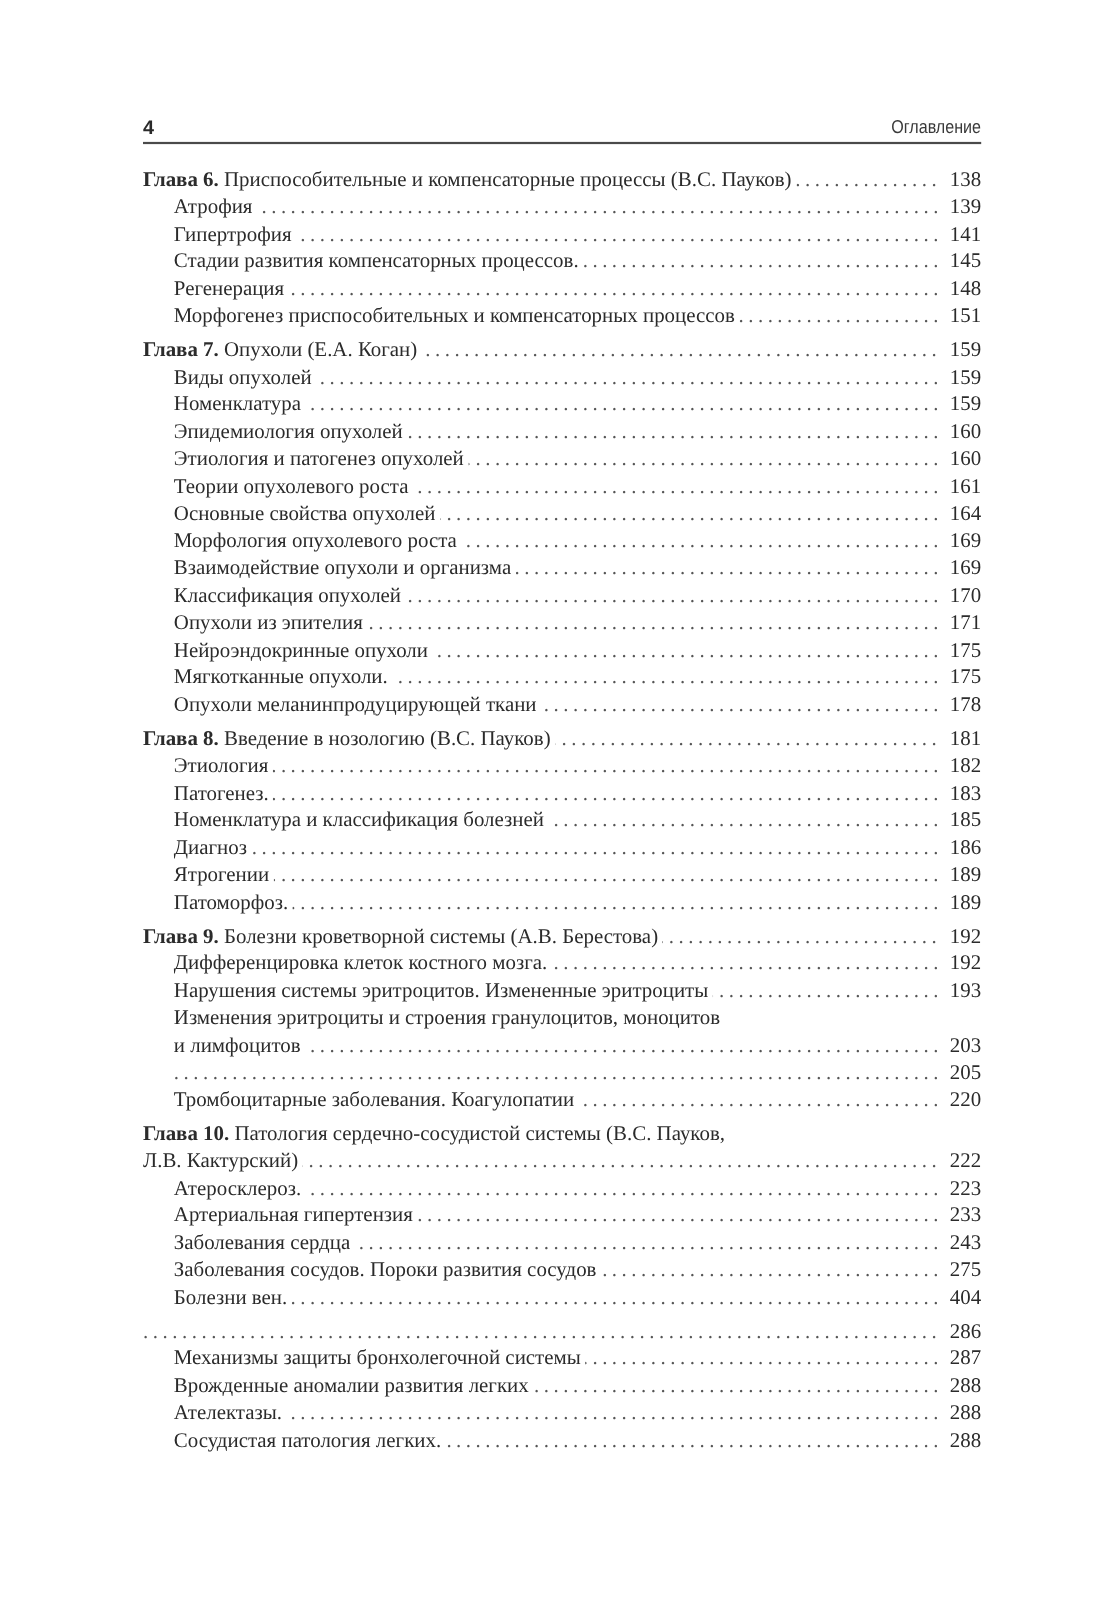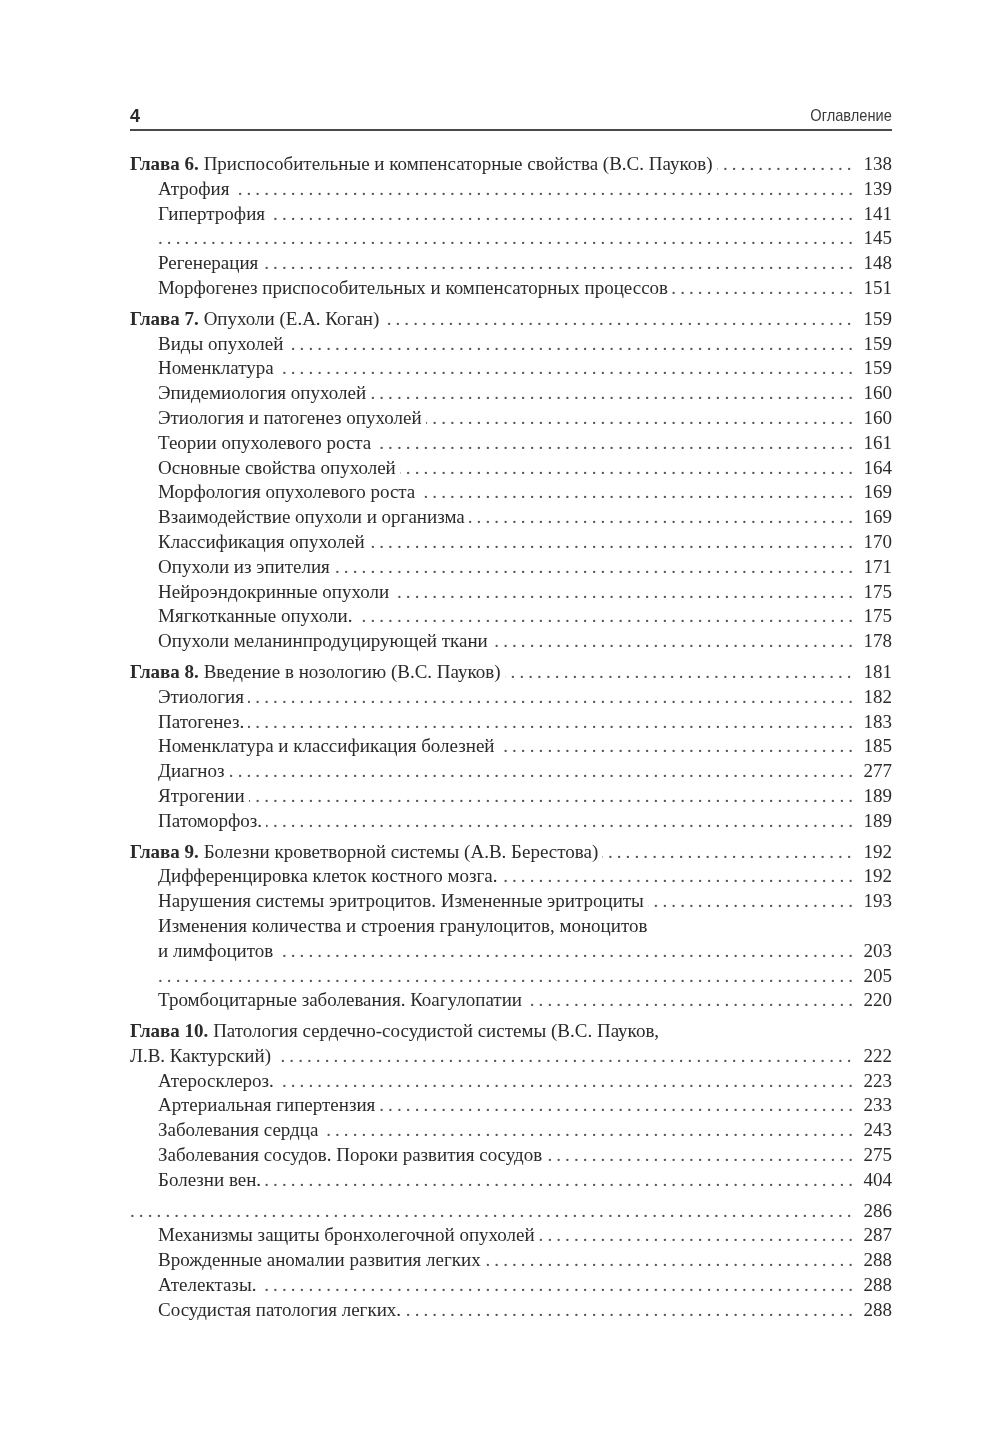--- a/index.html
+++ b/index.html
@@ -33,26 +33,26 @@
     <span class="pg-num">4</span>
     <span class="section-name">Оглавление</span>
   </div>
   <div class="rule"></div>
 
   <div class="toc">
 
     <div class="chapter">
       <div class="row">
         <span class="dots">..........................................................................................................................................</span>
-        <span class="title"><span class="label">Глава 6.</span><span> Приспособительные и компенсаторные свойства (</span><span class="author">В.С. Пауков</span><span>)</span></span>
+        <span class="title"><span class="label">Глава 6.</span><span> Приспособительные и компенсаторные процессы (</span><span class="author">В.С. Пауков</span><span>)</span></span>
         <span class="pnum">138</span>
       </div>
       <div class="row sub"><span class="dots">..........................................................................................................................................</span><span class="title">Атрофия</span><span class="pnum">139</span></div>
       <div class="row sub"><span class="dots">..........................................................................................................................................</span><span class="title">Гипертрофия</span><span class="pnum">141</span></div>
-      <div class="row sub"><span class="dots">..........................................................................................................................................</span><span class="pnum">145</span></div>
+      <div class="row sub"><span class="dots">..........................................................................................................................................</span><span class="title">Стадии развития компенсаторных процессов.</span><span class="pnum">145</span></div>
       <div class="row sub"><span class="dots">..........................................................................................................................................</span><span class="title">Регенерация</span><span class="pnum">148</span></div>
       <div class="row sub"><span class="dots">..........................................................................................................................................</span><span class="title">Морфогенез приспособительных и компенсаторных процессов</span><span class="pnum">151</span></div>
     </div>
 
     <div class="chapter">
       <div class="row">
         <span class="dots">..........................................................................................................................................</span>
         <span class="title"><span class="label">Глава 7.</span><span> Опухоли (</span><span class="author">Е.А. Коган</span><span>)</span></span>
         <span class="pnum">159</span>
       </div>
@@ -73,34 +73,34 @@
 
     <div class="chapter">
       <div class="row">
         <span class="dots">..........................................................................................................................................</span>
         <span class="title"><span class="label">Глава 8.</span><span> Введение в нозологию (</span><span class="author">В.С. Пауков</span><span>)</span></span>
         <span class="pnum">181</span>
       </div>
       <div class="row sub"><span class="dots">..........................................................................................................................................</span><span class="title">Этиология</span><span class="pnum">182</span></div>
       <div class="row sub"><span class="dots">..........................................................................................................................................</span><span class="title">Патогенез.</span><span class="pnum">183</span></div>
       <div class="row sub"><span class="dots">..........................................................................................................................................</span><span class="title">Номенклатура и классификация болезней</span><span class="pnum">185</span></div>
-      <div class="row sub"><span class="dots">..........................................................................................................................................</span><span class="title">Диагноз</span><span class="pnum">277</span></div>
+      <div class="row sub"><span class="dots">..........................................................................................................................................</span><span class="title">Диагноз</span><span class="pnum">186</span></div>
       <div class="row sub"><span class="dots">..........................................................................................................................................</span><span class="title">Ятрогении</span><span class="pnum">189</span></div>
       <div class="row sub"><span class="dots">..........................................................................................................................................</span><span class="title">Патоморфоз.</span><span class="pnum">189</span></div>
     </div>
 
     <div class="chapter">
       <div class="row">
         <span class="dots">..........................................................................................................................................</span>
         <span class="title"><span class="label">Глава 9.</span><span> Болезни кроветворной системы (</span><span class="author">А.В. Берестова</span><span>)</span></span>
         <span class="pnum">192</span>
       </div>
       <div class="row sub"><span class="dots">..........................................................................................................................................</span><span class="title">Дифференцировка клеток костного мозга.</span><span class="pnum">192</span></div>
       <div class="row sub"><span class="dots">..........................................................................................................................................</span><span class="title">Нарушения системы эритроцитов. Измененные эритроциты</span><span class="pnum">193</span></div>
-      <div class="row sub"><span class="title">Изменения количества и строения гранулоцитов, моноцитов</span></div>
+      <div class="row sub"><span class="title">Изменения эритроциты и строения гранулоцитов, моноцитов</span></div>
       <div class="row sub"><span class="dots">..........................................................................................................................................</span><span class="title">и лимфоцитов</span><span class="pnum">203</span></div>
       <div class="row sub"><span class="dots">..........................................................................................................................................</span><span class="pnum">205</span></div>
       <div class="row sub"><span class="dots">..........................................................................................................................................</span><span class="title">Тромбоцитарные заболевания. Коагулопатии</span><span class="pnum">220</span></div>
     </div>
 
     <div class="chapter">
       <div class="row">
         <span class="title"><span class="label">Глава 10.</span><span> Патология сердечно-сосудистой системы (</span><span class="author">В.С. Пауков,</span></span>
       </div>
       <div class="row">
@@ -113,20 +113,20 @@
       <div class="row sub"><span class="dots">..........................................................................................................................................</span><span class="title">Заболевания сердца</span><span class="pnum">243</span></div>
       <div class="row sub"><span class="dots">..........................................................................................................................................</span><span class="title">Заболевания сосудов. Пороки развития сосудов</span><span class="pnum">275</span></div>
       <div class="row sub"><span class="dots">..........................................................................................................................................</span><span class="title">Болезни вен.</span><span class="pnum">404</span></div>
     </div>
 
     <div class="chapter">
       <div class="row">
         <span class="dots">..........................................................................................................................................</span>
         <span class="pnum">286</span>
       </div>
-      <div class="row sub"><span class="dots">..........................................................................................................................................</span><span class="title">Механизмы защиты бронхолегочной опухолей</span><span class="pnum">287</span></div>
+      <div class="row sub"><span class="dots">..........................................................................................................................................</span><span class="title">Механизмы защиты бронхолегочной системы</span><span class="pnum">287</span></div>
       <div class="row sub"><span class="dots">..........................................................................................................................................</span><span class="title">Врожденные аномалии развития легких</span><span class="pnum">288</span></div>
       <div class="row sub"><span class="dots">..........................................................................................................................................</span><span class="title">Ателектазы.</span><span class="pnum">288</span></div>
       <div class="row sub"><span class="dots">..........................................................................................................................................</span><span class="title">Сосудистая патология легких.</span><span class="pnum">288</span></div>
     </div>
 
   </div>
 </div>
 
 </body></html>

